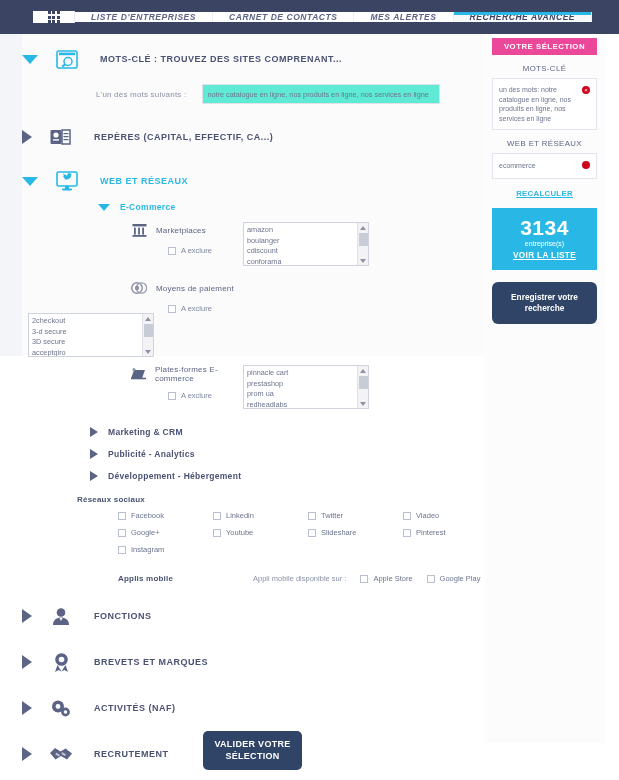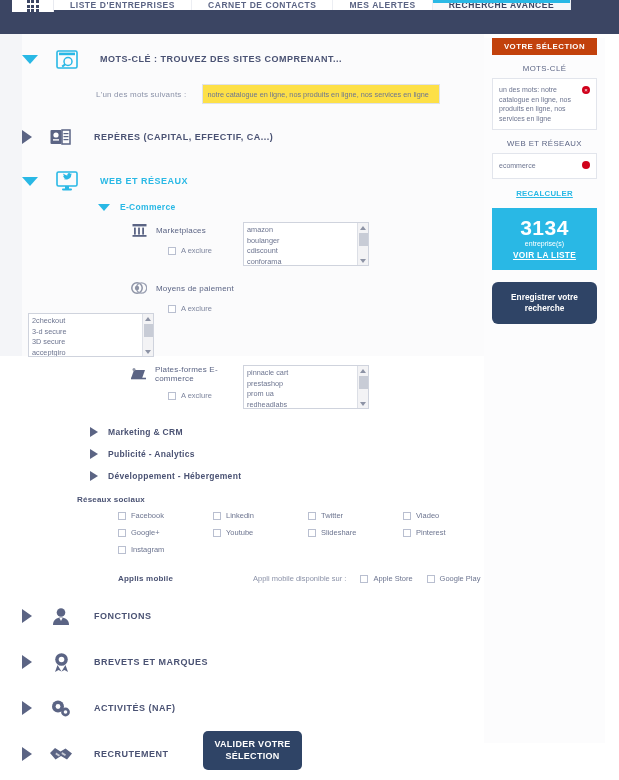--- a/index.html
+++ b/index.html
@@ -12,21 +12,21 @@
     overflow:hidden;
     position:relative;
   }
 
   
   .topnav {
     position:absolute; top:0; left:0; width:619px; height:34px;
     background:#3b4563;
     display:flex; align-items:stretch;
   }
-  .nav-inner { display:flex; align-items:flex-start; margin-left:12px; }
+  .nav-inner { display:flex; align-items:center; margin-left:33px;font-style:italic; }
   .grid-btn {
     width:42px; background:#ffffff;
     display:flex; align-items:center; justify-content:center;
     border-right:1px solid #e8eaf0;
   }
   .grid-glyph { display:grid; grid-template-columns:repeat(3,3px); grid-gap:1.5px; }
   .grid-glyph i { width:3px; height:3px; background:#3b4563; display:block; }
   .navtab {
     background:#ffffff; color:#5b6484;
     font-size:8.5px; font-weight:bold; letter-spacing:.55px;
@@ -83,21 +83,21 @@
   }
   .sec-title.cyan { color:#29b8e5; }
 
   .sub-title { margin-left:10px; font-size:8.5px; font-weight:bold; color:#29b8e5; letter-spacing:.3px; }
   .sub-title.dark { color:#4a5273; }
 
   .kw-row { display:flex; align-items:center; margin:14px 0 0 74px; }
   .kw-label { font-size:8px; color:#8b92a8; letter-spacing:.2px; }
   .kw-input {
     margin-left:16px; width:238px; height:20px;
-    border:1px solid #dfe2e9; background:#fde047;
+    border:1px solid #dfe2e9; background:#5eead4;
     font-size:7.3px; color:#6d7590; padding:0 4px;
     font-family:"Liberation Sans", sans-serif;
     outline:none; overflow:hidden; white-space:nowrap;
     line-height:18px;
   }
 
   
   .crit { position:relative; display:flex; align-items:flex-start; margin-top:8px; }
   .crit-left { width:215px; padding-left:108px; }
   .crit-head { display:flex; align-items:center; }
@@ -139,21 +139,21 @@
   .apps-sub { font-size:7.5px; color:#8b92a8; }
   .apps-item { display:flex; align-items:center; margin-left:14px; }
 
   
   .sidebar { position:absolute; left:492px; top:38px; width:105px; }
   .sb-card {
     position:absolute; left:484px; top:38px; width:121px; height:705px;
     background:#fcfcfd;
   }
   .sb-head {
-    position:relative; width:105px; height:17px; background:#c2410c;
+    position:relative; width:105px; height:17px; background:#ec4899;
     color:#fff; font-size:7.8px; font-weight:bold; letter-spacing:.5px;
     display:flex; align-items:center; justify-content:center; text-transform:uppercase;
   }
   .sb-grouplbl {
     text-align:center; font-size:7.8px; color:#5b6484; letter-spacing:.4px;
     margin-top:9px; text-transform:uppercase;
   }
   .sb-tag {
     position:relative; margin-top:5px; border:1px solid #e2e5ec; background:#fff;
     padding:6px 16px 6px 6px; font-size:7px; line-height:9.5px; color:#6d7590;

